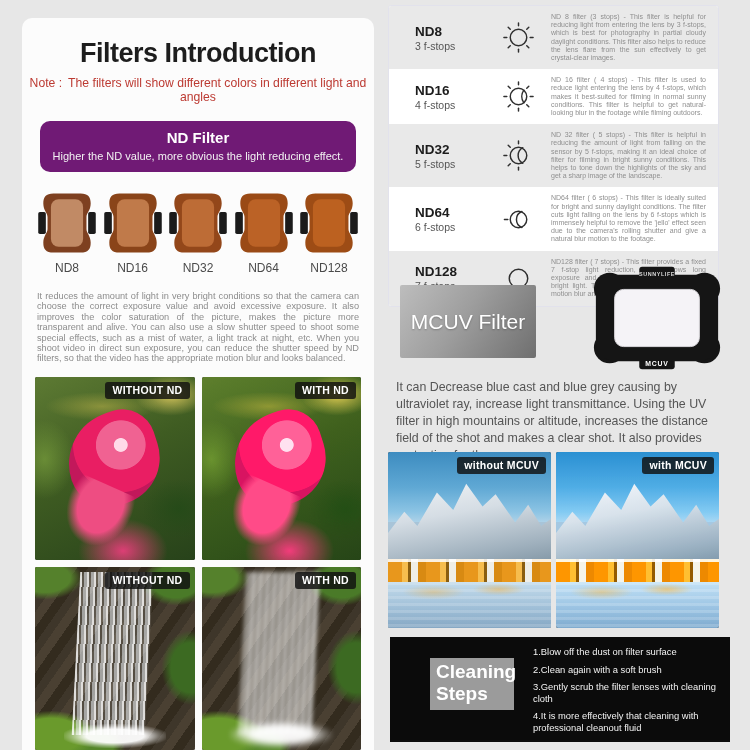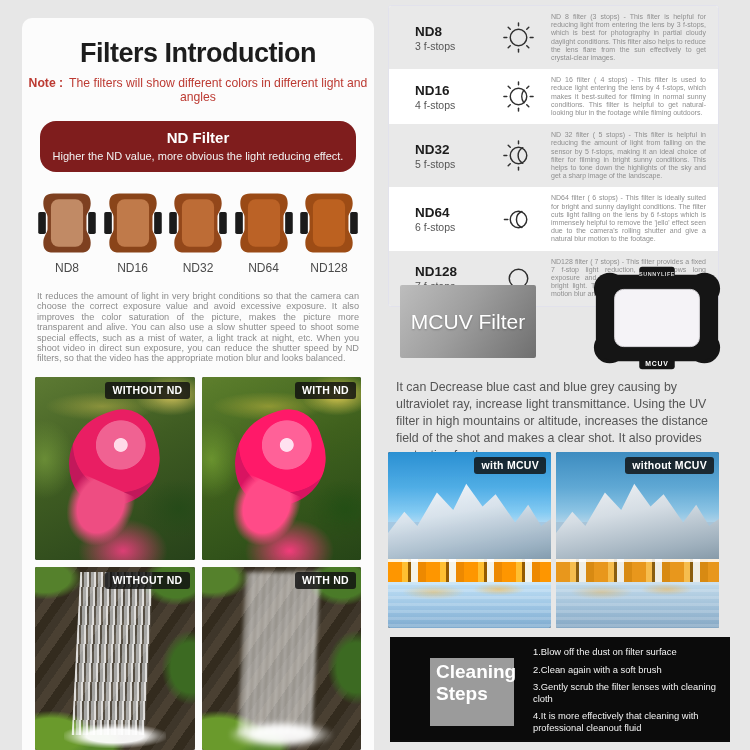--- a/index.html
+++ b/index.html
@@ -14,23 +14,23 @@
     position:absolute; left:22px; top:18px; width:352px; height:745px;
     background:#fcfcfc; border-radius:10px; box-sizing:border-box;
   }
   .lp-title {
     margin-top:20px; text-align:center; font-size:27px; font-weight:800;
     color:#1d1d1d; letter-spacing:-0.5px;
   }
   .lp-note {
     margin-top:7px; text-align:center; font-size:12.2px; color:#bc3a32;
   }
-  .lp-note .nlabel { margin-right:6px;font-weight:bold; }
+  .lp-note .nlabel { margin-right:6px; }
   .nd-banner {
-    margin:17px 18px 0; background:#7f1d1d; border-radius:16px;
+    margin:17px 18px 0; background:#701a75; border-radius:10px;
     color:#fff; text-align:center; padding:8px 6px 10px;
   }
   .nd-banner-title { font-size:15px; font-weight:bold; }
   .nd-banner-sub { font-size:11px; margin-top:4px; color:#f2f2f2; }
   .chips-row { margin:18px 15px 0; display:flex; justify-content:space-between; }
   .chip { width:60px; text-align:center; }
   .chip svg { width:58px; height:66px; display:block; margin:0 auto; }
   .chip .tab { fill:#1b1b1b; }
   .chip-label { margin-top:5px; font-size:12px; color:#4a4a4a; }
   .lp-paragraph {
@@ -142,21 +142,21 @@
   }
   .mcuv-photos { position:absolute; left:388px; top:452px; width:331px; display:flex; gap:5px; }
   .mcuv-photos .ph { width:163px; height:176px; flex:0 0 auto; }
   .cleaning-box {
     position:absolute; left:390px; top:637px; width:340px; height:105px;
     background:#0b0b0b; box-sizing:border-box;
   }
   .clean-title {
     position:absolute; left:40px; top:21px; width:84px; box-sizing:border-box;
     background:#9b9b9b; color:#fff; font-size:19px; font-weight:bold;
-    line-height:1.16; padding:3px 6px 21px;
+    line-height:1.16; padding:3px 6px 5px;
   }
   .clean-steps { position:absolute; left:143px; top:9px; width:188px; }
   .clean-step { font-size:9.4px; line-height:11.5px; color:#f2f2f2; margin-bottom:6px; }
   .clean-note {
     position:absolute; left:0; bottom:5px; width:100%; text-align:center;
     font-size:9px; font-weight:bold; line-height:11px; color:#d2660f;
   }
 </style>
 </head>
 <body>
@@ -364,35 +364,35 @@
     <rect x="8" y="8" width="124" height="88" rx="20" fill="#151515"></rect>
     <rect x="27" y="23" width="86" height="58" rx="9" fill="#f5f3f7" stroke="#d8d6da" stroke-width="1"></rect>
     <text x="70" y="9.5" text-anchor="middle" font-size="5.5" font-weight="bold" letter-spacing="0.6" fill="#d8d8d8">SUNNYLIFE</text>
     <text x="70" y="101" text-anchor="middle" font-size="7" font-weight="bold" letter-spacing="0.8" fill="#ffffff">MCUV</text>
   </svg>
 </div>
 
 <div class="mcuv-paragraph">It can Decrease blue cast and blue grey causing by ultraviolet ray, increase light transmittance. Using the UV filter in high mountains or altitude, increases the distance field of the shot and makes a clear shot. It also provides protection for the camera.</div>
 
 <div class="mcuv-photos">
+  <div class="ph">
+    <div class="scene-inner scene-mtn">
+      <div class="mtn-range"></div>
+      <div class="mtn-houses"></div>
+      <div class="mtn-water"></div>
+    </div>
+    <div class="badge">without MCUV</div>
+  </div>
   <div class="ph with-mcuv">
     <div class="scene-inner scene-mtn">
       <div class="mtn-range"></div>
       <div class="mtn-houses"></div>
       <div class="mtn-water"></div>
     </div>
     <div class="badge">with MCUV</div>
-  </div>
-  <div class="ph">
-    <div class="scene-inner scene-mtn">
-      <div class="mtn-range"></div>
-      <div class="mtn-houses"></div>
-      <div class="mtn-water"></div>
-    </div>
-    <div class="badge">without MCUV</div>
   </div>
 </div>
 
 <div class="cleaning-box">
   <div class="clean-title">Cleaning Steps</div>
   <div class="clean-steps">
     <div class="clean-step">1.Blow off the dust on filter surface</div>
     <div class="clean-step">2.Clean again with a soft brush</div>
     <div class="clean-step">3.Gently scrub the filter lenses with cleaning cloth</div>
     <div class="clean-step">4.It is more effectively that cleaning with professional cleanout fluid</div>

